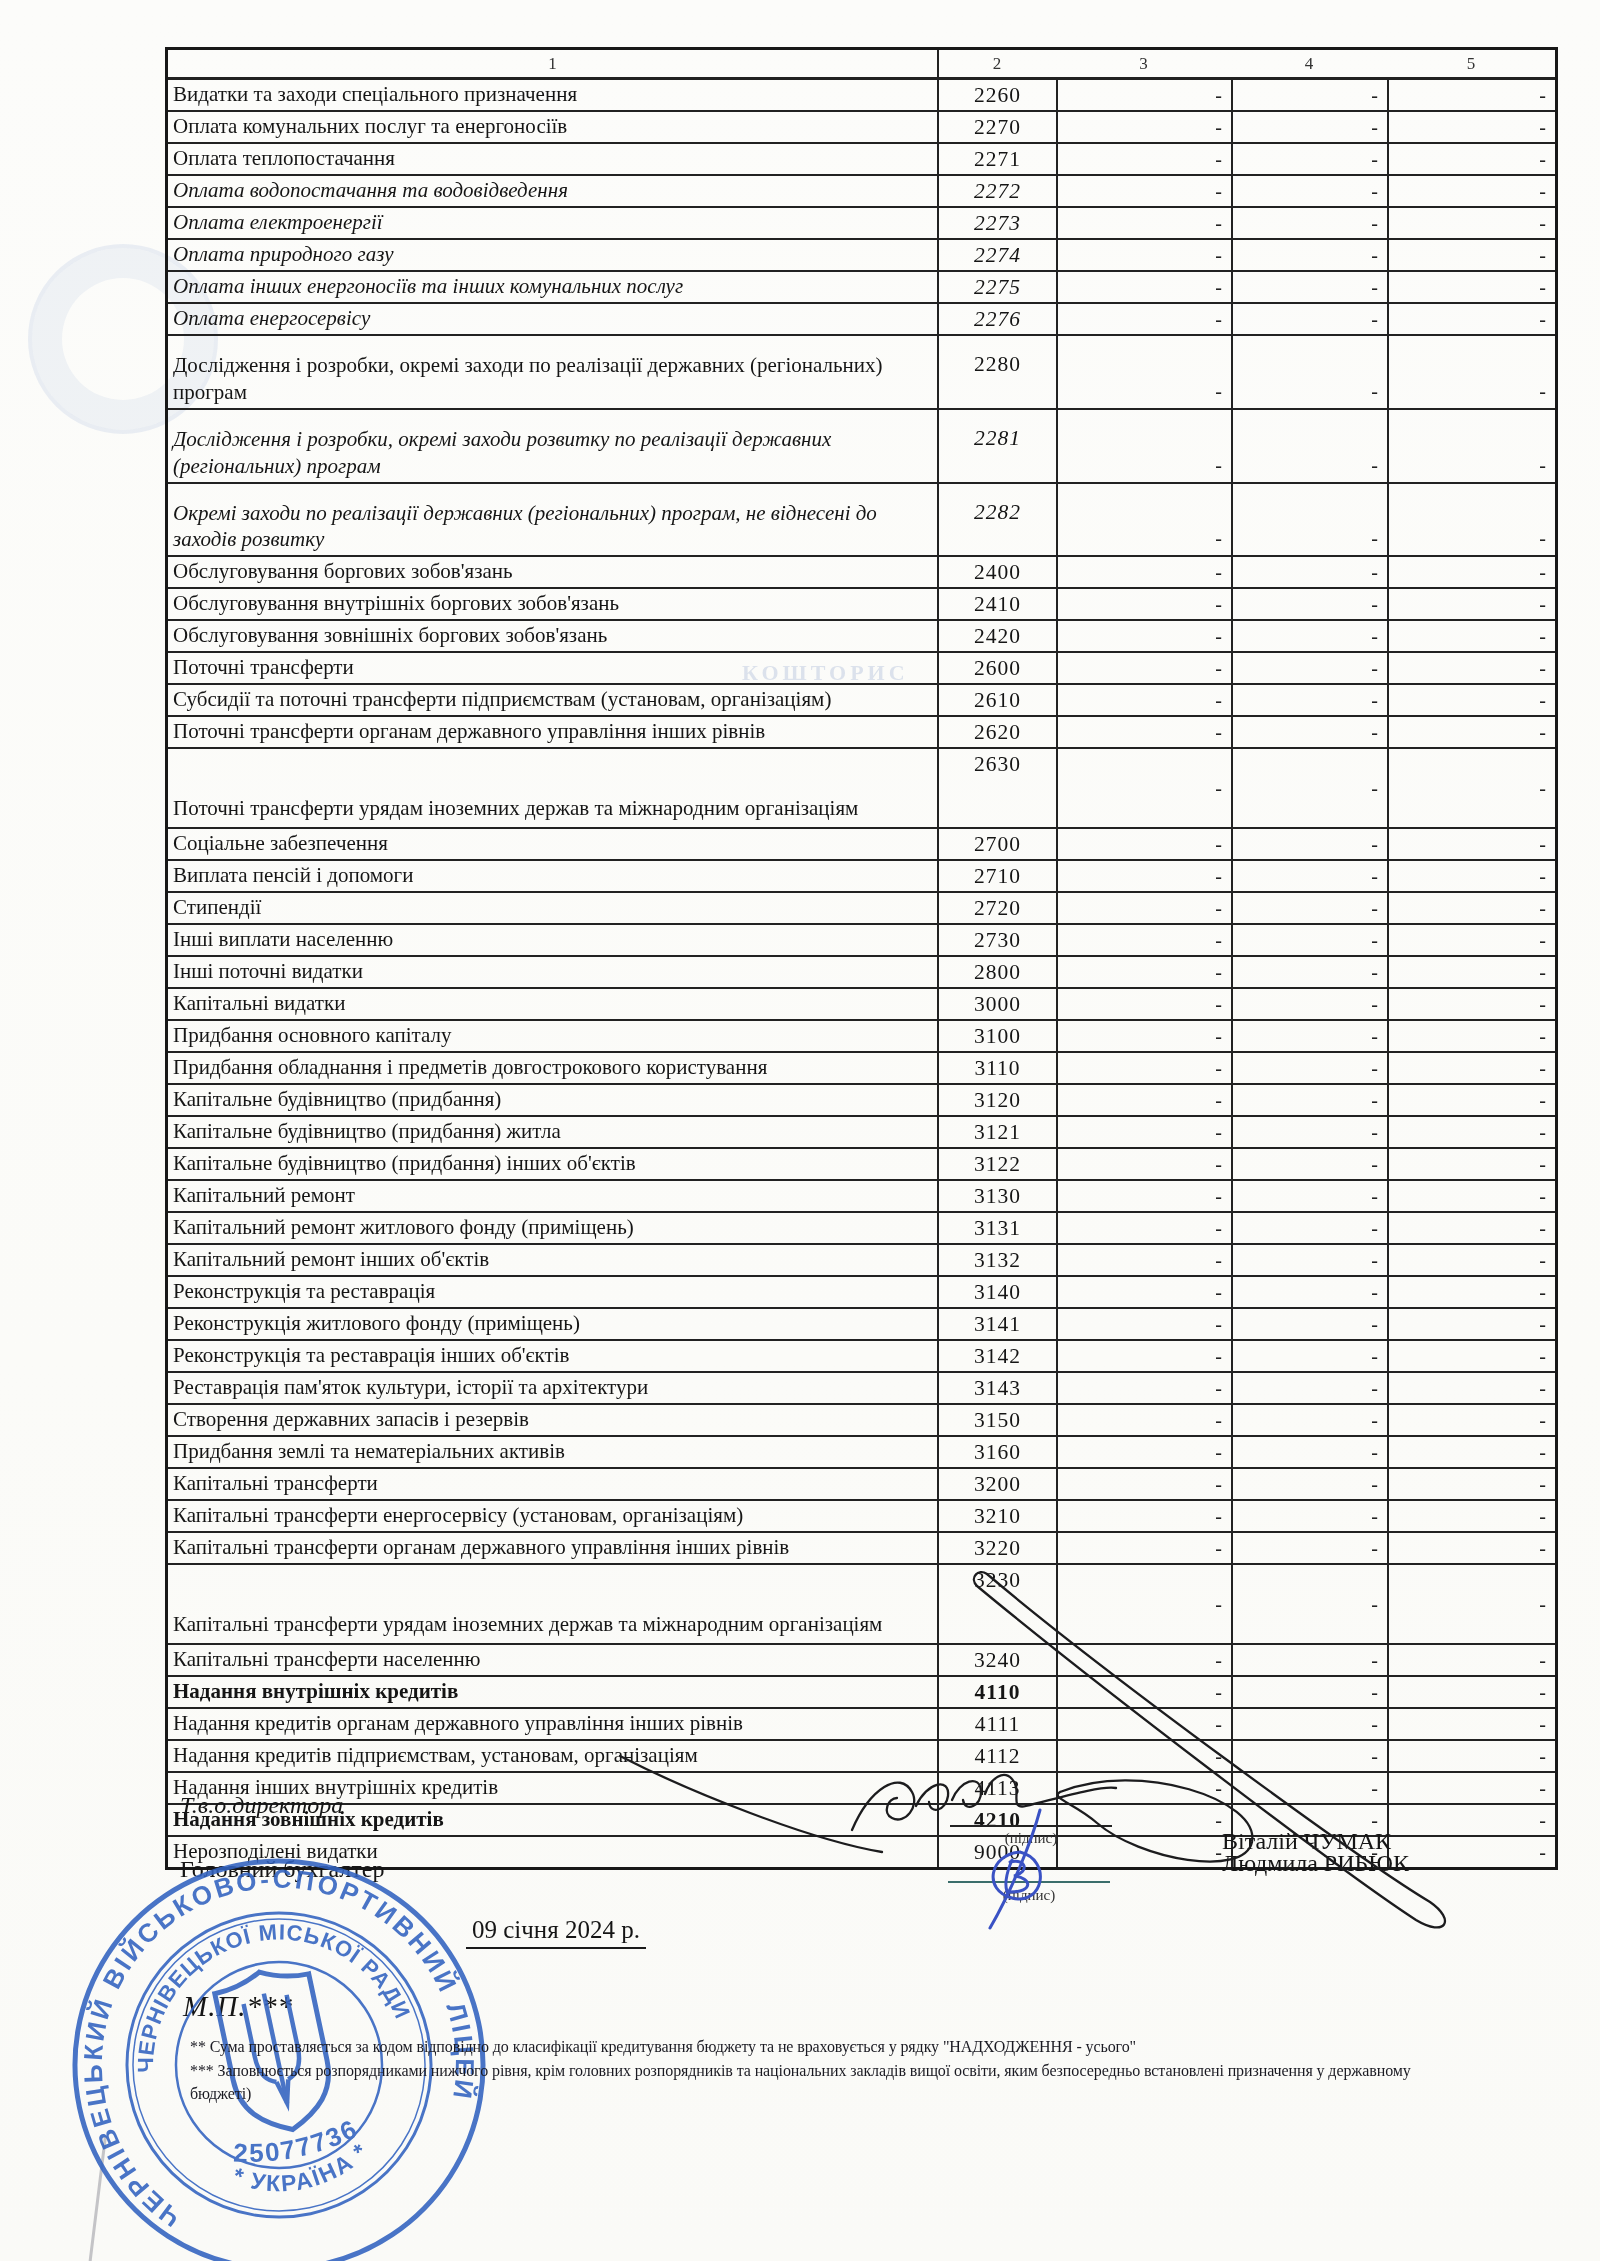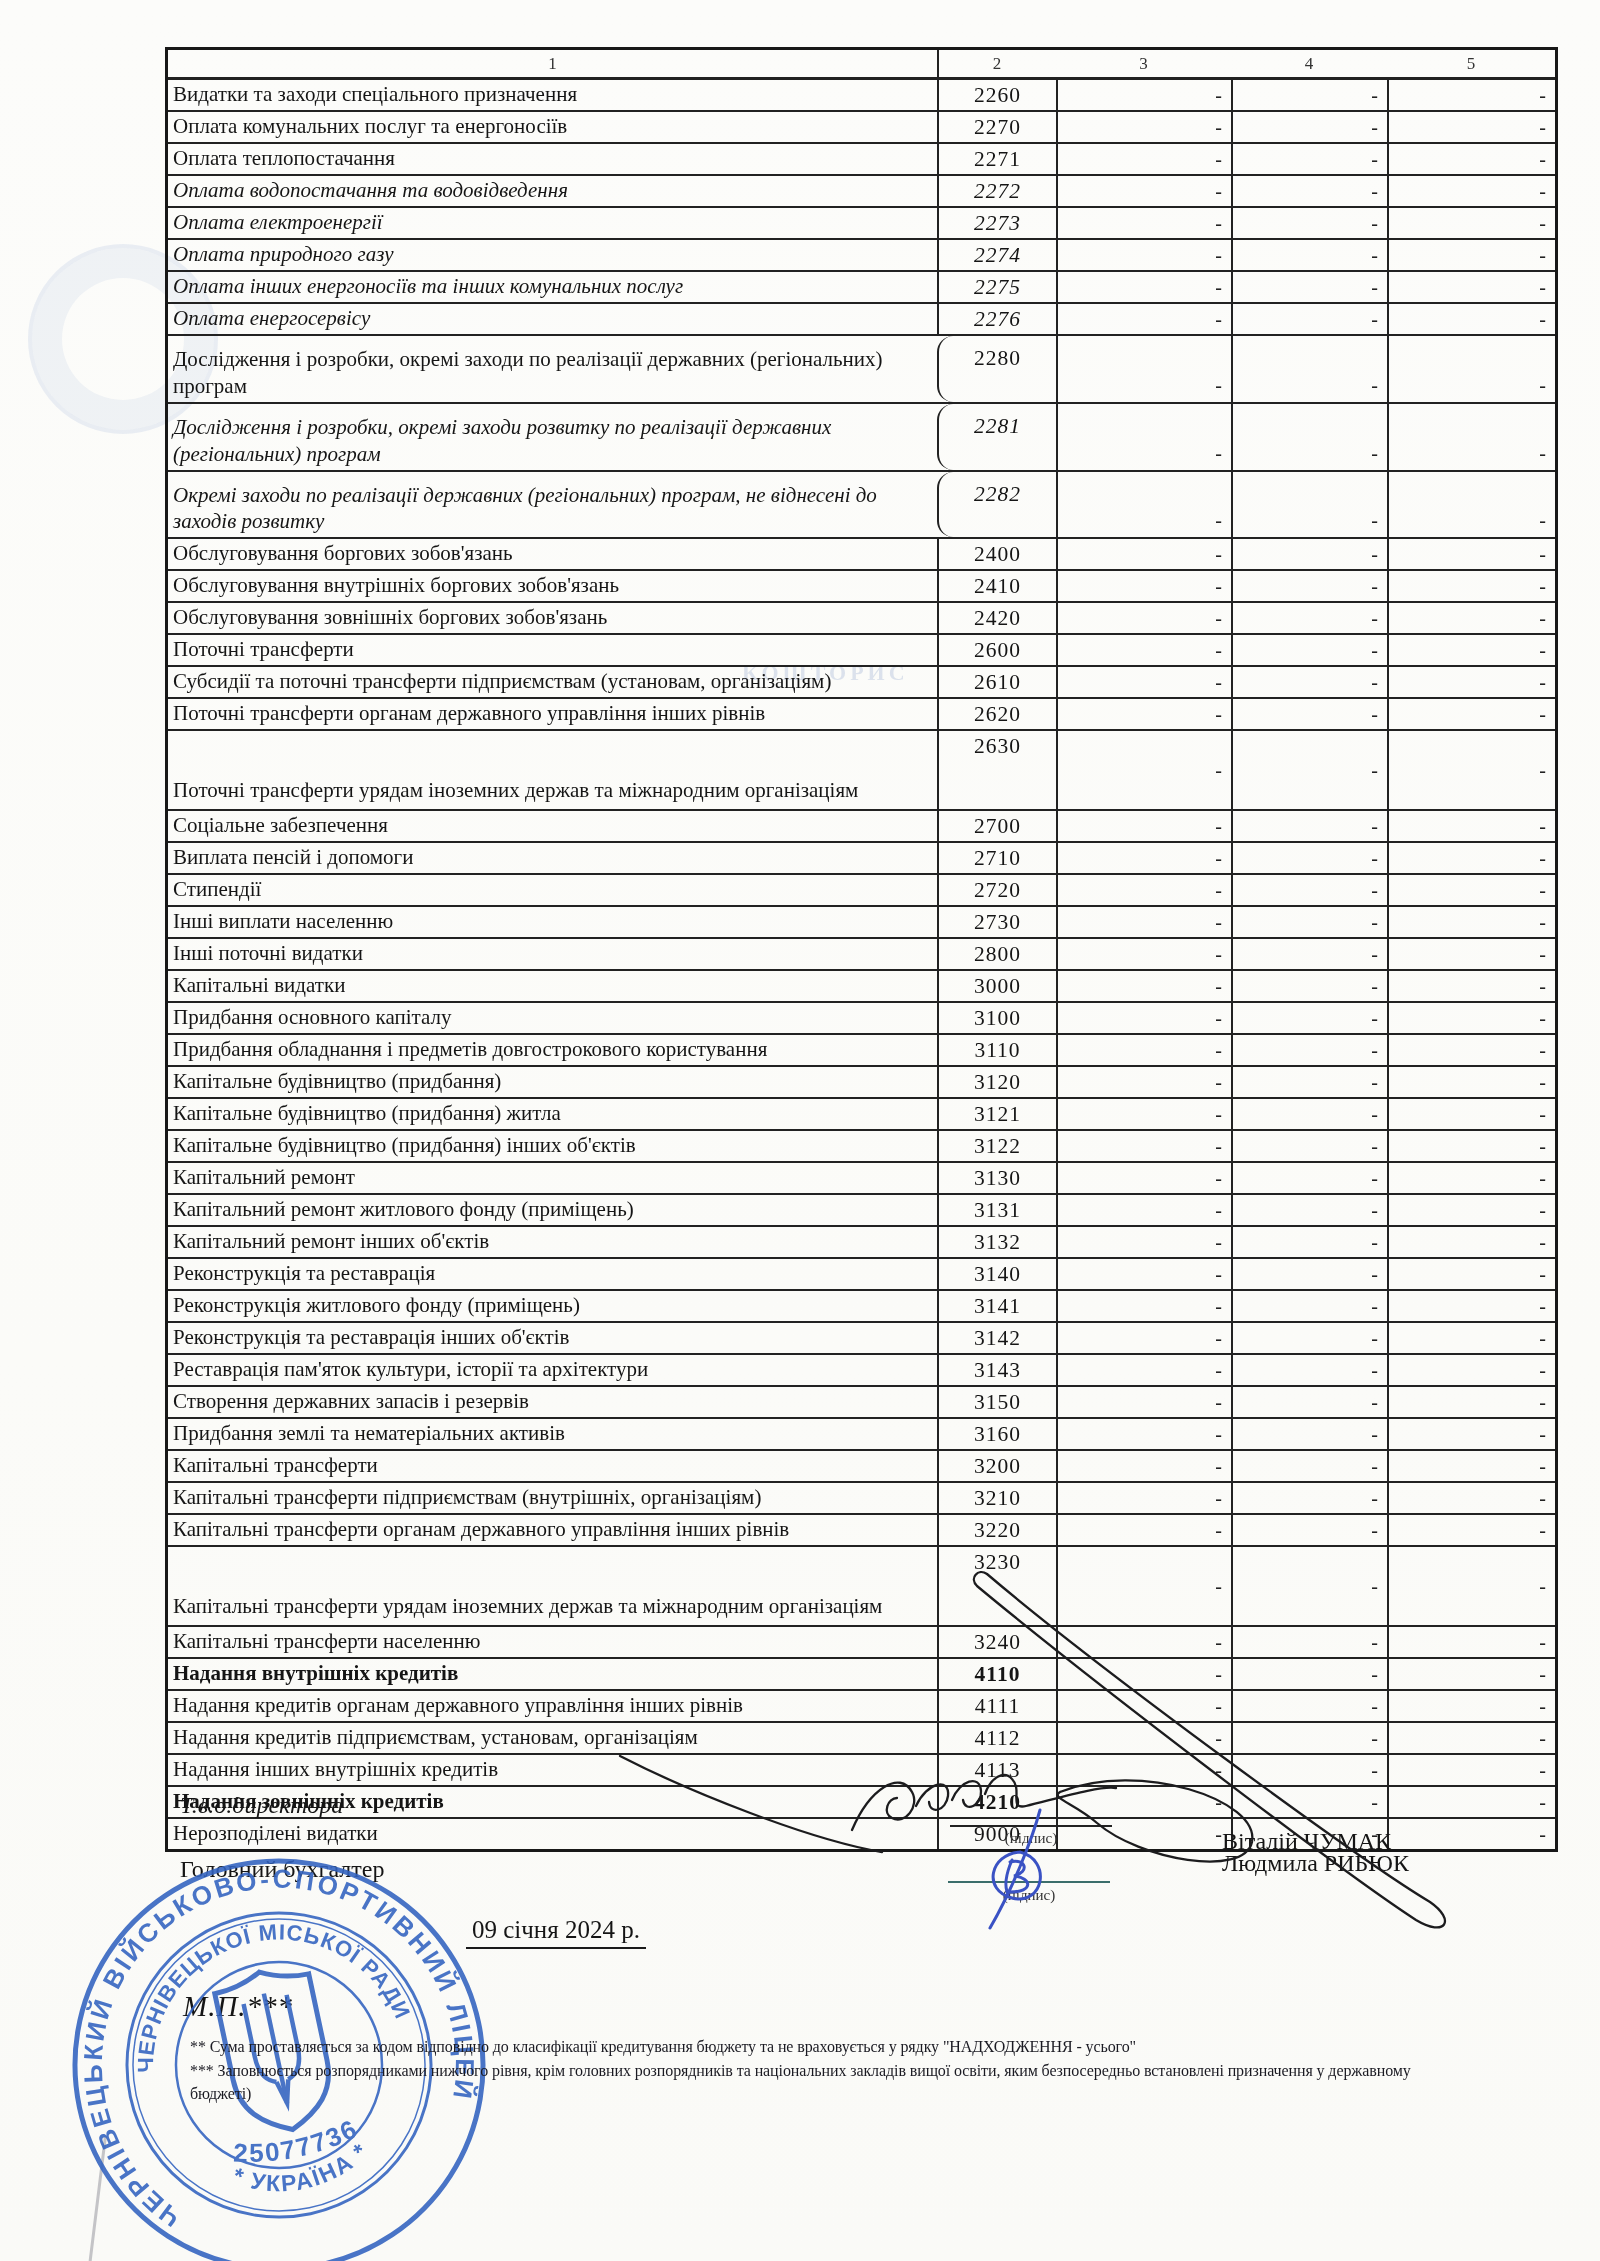--- a/index.html
+++ b/index.html
@@ -26,21 +26,21 @@
   .c5{flex:1 1 auto;}
   .dash{border-left:2px solid #222;display:flex;align-items:center;justify-content:flex-end;padding-right:9px;font-size:20px;color:#222;}
   .hc{display:flex;align-items:center;justify-content:center;font-size:17px;color:#333;padding:0;}
   .hc.c1{padding:0;}
   .it .c1,.it .c2{font-style:italic;}
   .bd .c1,.bd .c2{font-weight:700;}
   .codetop{min-height:78px;}
   .codetop .c1{align-items:flex-end;padding-bottom:5px;}
   .codetop .c2{align-items:flex-start;padding-top:3px;}
   .twoline .dash{align-items:flex-end;padding-bottom:5px;}
-  .twoline .c1,.twoline .c2{align-items:flex-start;padding-top:10px;border-radius:16px;}
+  .twoline .c1,.twoline .c2{align-items:flex-start;padding-top:16px;}
   
   .abs{position:absolute;white-space:nowrap;}
   .role{font-size:24px;}
   .person{font-size:24px;}
   .sigline{position:absolute;height:0;border-top:2.5px solid #222;}
   .sigline.teal{border-top-color:#3b6e6b;}
   .caption{position:absolute;width:130px;text-align:center;font-size:15px;color:#333;}
   .datefield{font-size:25px;border-bottom:2px solid #1a1a1a;padding:0 6px 3px 6px;margin-top:8px;}
   .sealmark{font-size:29px;letter-spacing:1px;font-style:italic;}
   .footnote{position:absolute;font-size:16px;color:#1a1a22;letter-spacing:-0.1px;white-space:nowrap;}
@@ -345,21 +345,21 @@
         <div class="cell dash c5">-</div>
       </div>
       <div class="trow">
         <div class="cell c1">Капітальні трансферти</div>
         <div class="cell c2">3200</div>
         <div class="cell dash c3">-</div>
         <div class="cell dash c4">-</div>
         <div class="cell dash c5">-</div>
       </div>
       <div class="trow">
-        <div class="cell c1">Капітальні трансферти підприємствам (внутрішніх, організаціям)</div>
+        <div class="cell c1">Капітальні трансферти енергосервісу (установам, організаціям)</div>
         <div class="cell c2">3210</div>
         <div class="cell dash c3">-</div>
         <div class="cell dash c4">-</div>
         <div class="cell dash c5">-</div>
       </div>
       <div class="trow">
         <div class="cell c1">Капітальні трансферти органам державного управління інших рівнів</div>
         <div class="cell c2">3220</div>
         <div class="cell dash c3">-</div>
         <div class="cell dash c4">-</div>

